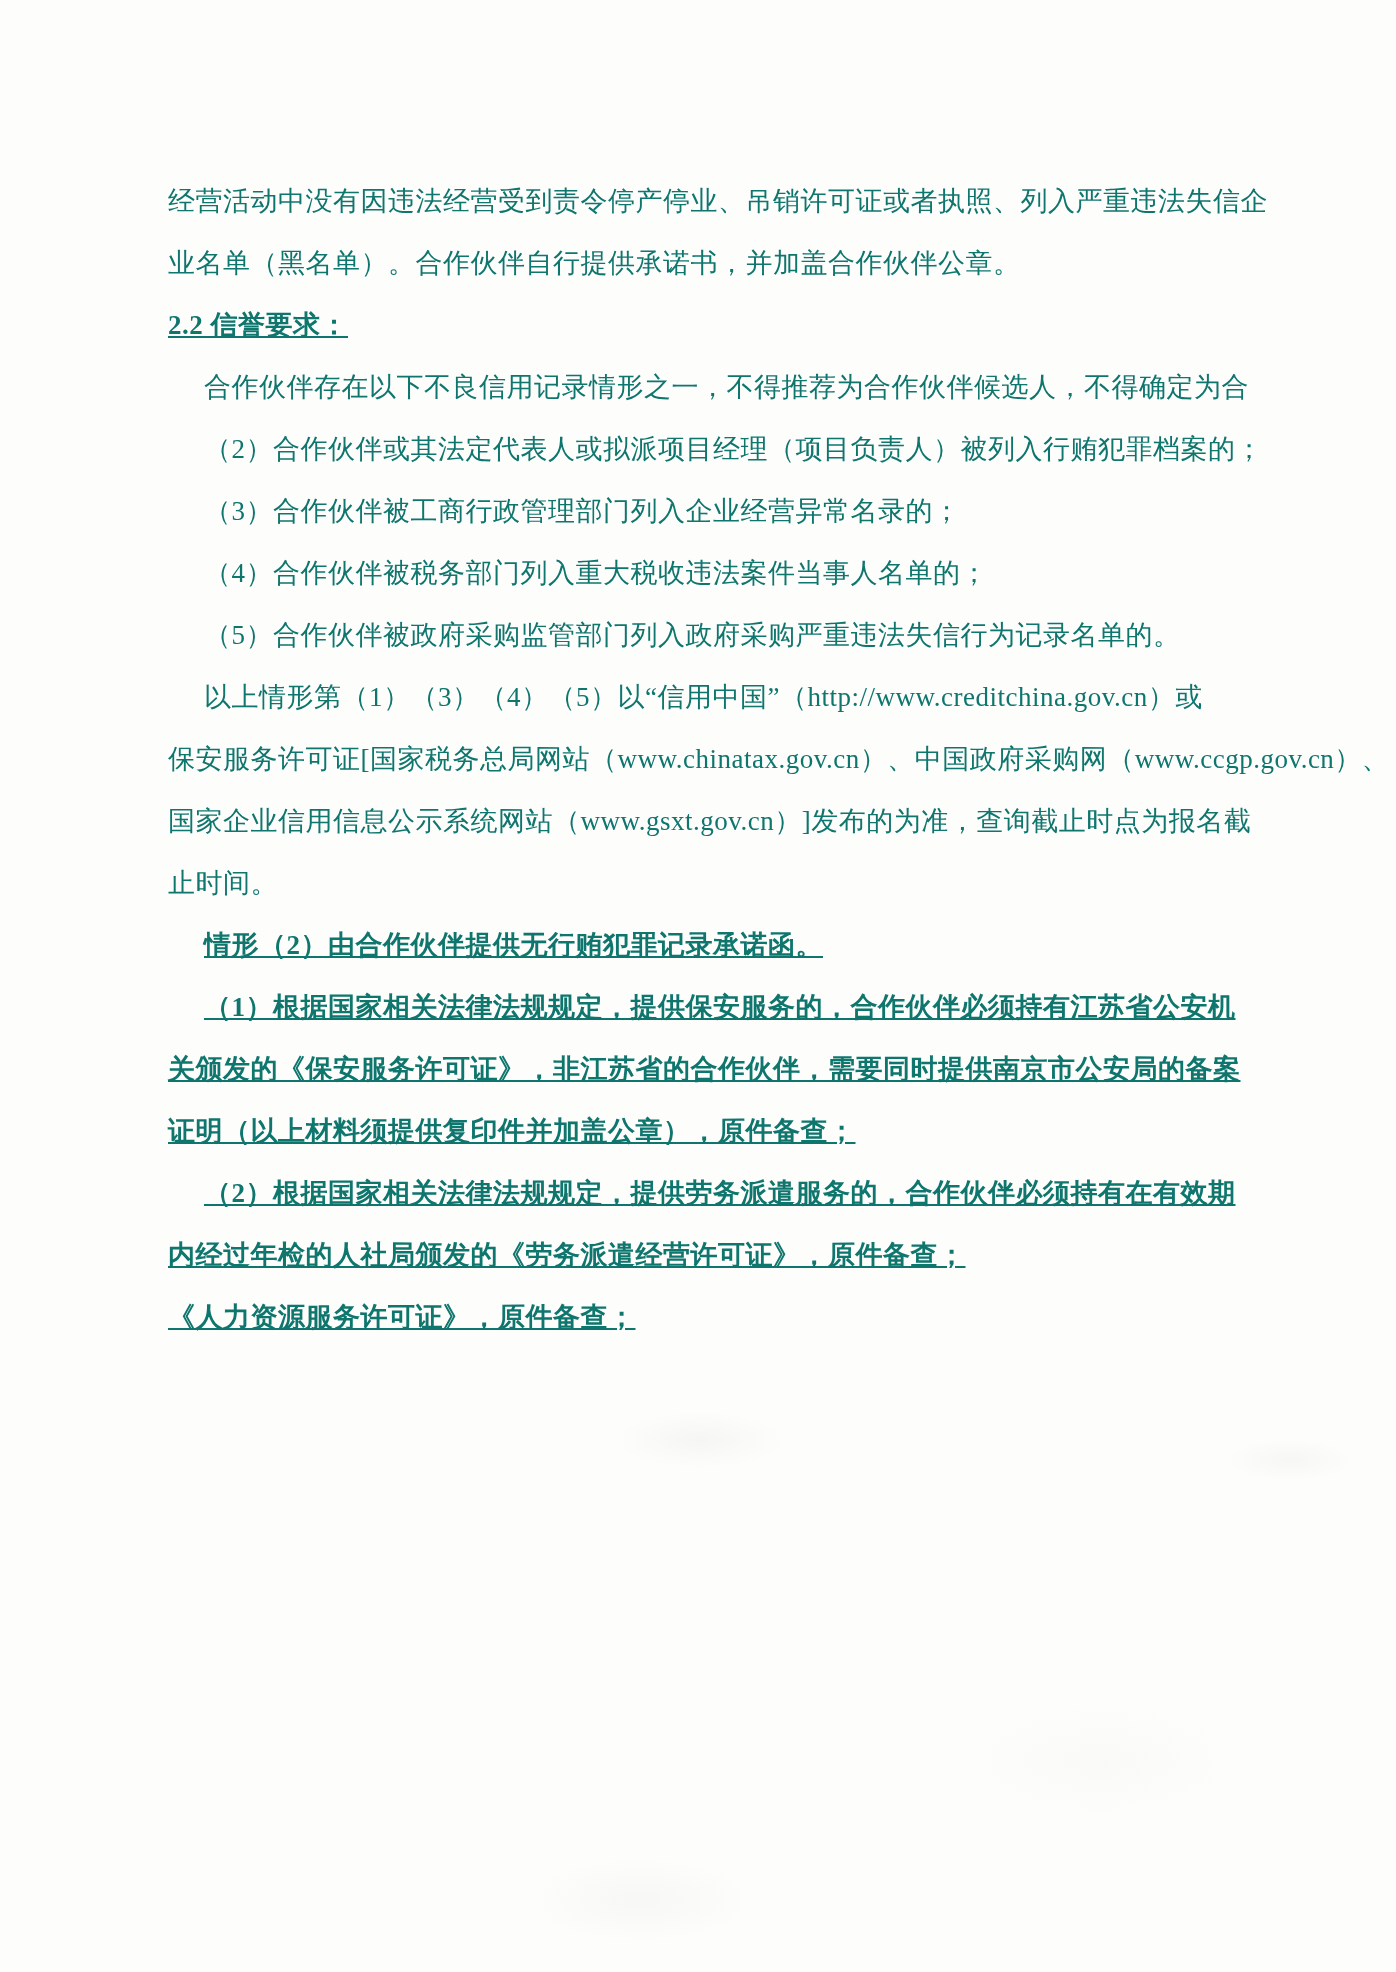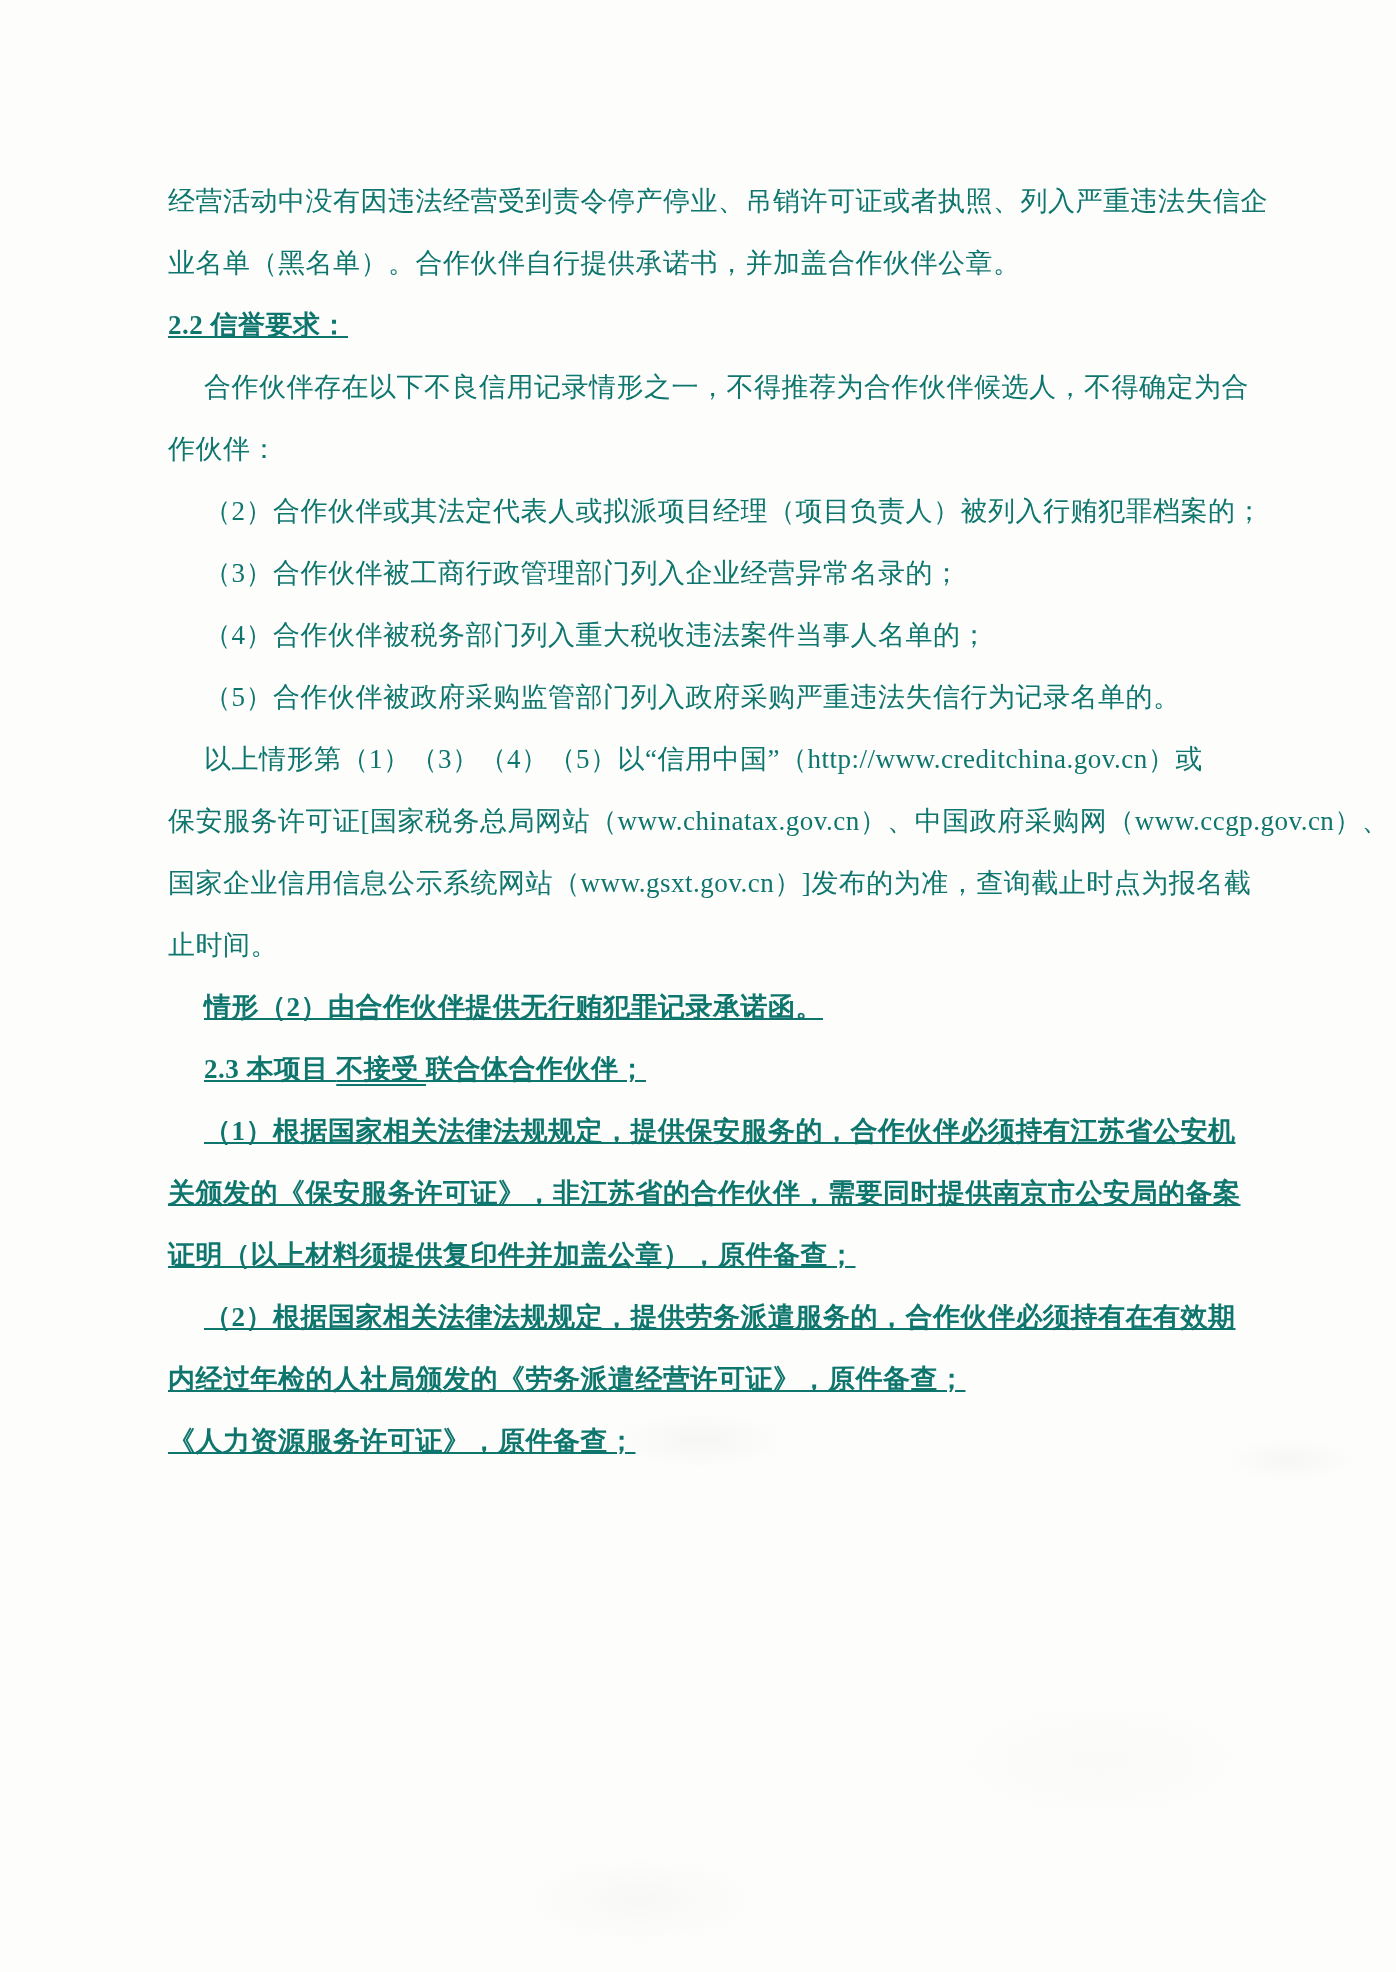--- a/index.html
+++ b/index.html
@@ -49,31 +49,29 @@
 </style>
 </head>
 <body>
 
 <div class="page">
   <div class="doc-body">
       <div class="line">经营活动中没有因违法经营受到责令停产停业、吊销许可证或者执照、列入严重违法失信企</div>
       <div class="line">业名单（黑名单）。合作伙伴自行提供承诺书，并加盖合作伙伴公章。</div>
       <div class="line bold">2.2 信誉要求：</div>
       <div class="line indent">合作伙伴存在以下不良信用记录情形之一，不得推荐为合作伙伴候选人，不得确定为合</div>
-      <div class="line">作伙伴：</div>
       <div class="line indent">（2）合作伙伴或其法定代表人或拟派项目经理（项目负责人）被列入行贿犯罪档案的；</div>
       <div class="line indent">（3）合作伙伴被工商行政管理部门列入企业经营异常名录的；</div>
       <div class="line indent">（4）合作伙伴被税务部门列入重大税收违法案件当事人名单的；</div>
       <div class="line indent">（5）合作伙伴被政府采购监管部门列入政府采购严重违法失信行为记录名单的。</div>
       <div class="line indent">以上情形第（1）（3）（4）（5）以“信用中国”（http://www.creditchina.gov.cn）或</div>
       <div class="line">保安服务许可证[国家税务总局网站（www.chinatax.gov.cn）、中国政府采购网（www.ccgp.gov.cn）、</div>
       <div class="line">国家企业信用信息公示系统网站（www.gsxt.gov.cn）]发布的为准，查询截止时点为报名截</div>
       <div class="line">止时间。</div>
       <div class="line indent bold">情形（2）由合作伙伴提供无行贿犯罪记录承诺函。</div>
-      <div class="line indent bold"><span>2.3 本项目 </span><span class="underline">不接受 </span><span>联合体合作伙伴；</span></div>
       <div class="line indent bold">（1）根据国家相关法律法规规定，提供保安服务的，合作伙伴必须持有江苏省公安机</div>
       <div class="line bold">关颁发的《保安服务许可证》，非江苏省的合作伙伴，需要同时提供南京市公安局的备案</div>
       <div class="line bold">证明（以上材料须提供复印件并加盖公章），原件备查；</div>
       <div class="line indent bold">（2）根据国家相关法律法规规定，提供劳务派遣服务的，合作伙伴必须持有在有效期</div>
       <div class="line bold">内经过年检的人社局颁发的《劳务派遣经营许可证》，原件备查；</div>
       <div class="line bold">《人力资源服务许可证》，原件备查；</div>
     </div>
 </div>
 
 </body></html>

